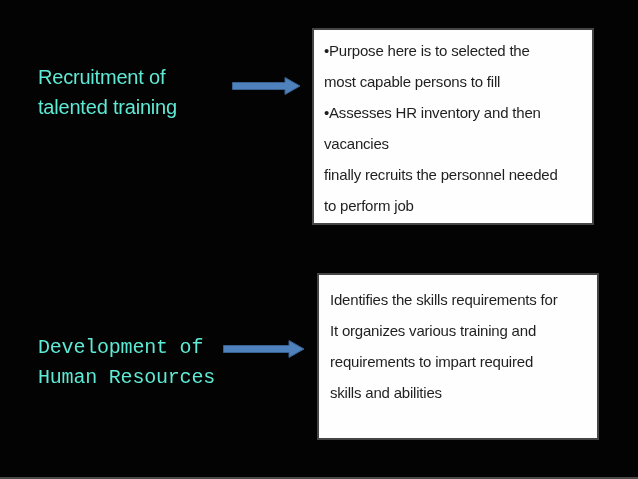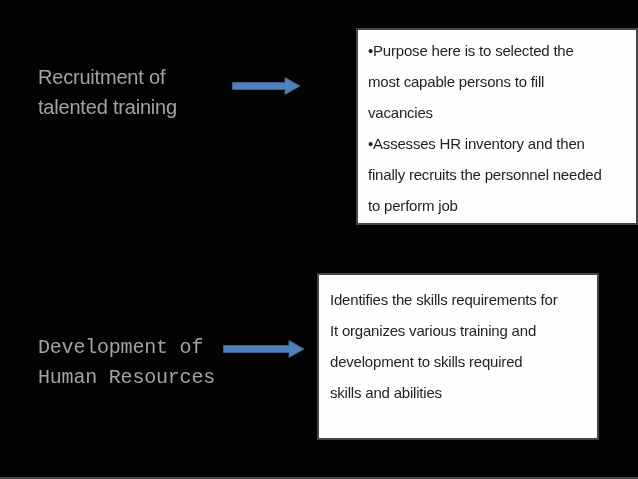--- a/index.html
+++ b/index.html
@@ -6,21 +6,21 @@
   #slide {
     position: relative;
     width: 638px;
     height: 479px;
     background: #030303;
     overflow: hidden;
     font-family: "Liberation Sans", sans-serif;
   }
   .label {
     position: absolute;
-    color: #a3a3a3;
+    color: #5eead4;
     font-size: 20px;
     line-height: 30px;
     letter-spacing: -0.2px;
     white-space: nowrap;
   }
   #label1 { left: 38px; top: 62px; }
   #label2 { left: 38px; top: 333px; font-family: Liberation Mono, monospace; }
   .arrow { position: absolute; }
   #arrow1 { left: 232px; top: 76px; }
   #arrow2 { left: 223px; top: 339px; }
@@ -29,21 +29,21 @@
     background: #fefefe;
     border: 2px solid #454545;
     box-sizing: border-box;
     color: #1f1f1f;
     font-size: 15px;
     line-height: 31px;
     letter-spacing: -0.2px;
     white-space: nowrap;
     overflow: hidden;
   }
-  #box1 { left: 312px; top: 28px;  width: 282px; height: 197px; padding: 5px 8px 0 10px; margin-left: 44px; }
+  #box1 { left: 312px; top: 28px;  width: 282px; height: 197px; padding: 5px 8px 0 10px; }
   #box2 { left: 317px; top: 273px; width: 282px; height: 167px; padding: 9px 8px 12px 11px; }
   #bottom-hairline {
     position: absolute;
     left: 0; top: 477px;
     width: 638px; height: 2px;
     background: #4a4a48;
   }
 </style>
 </head>
 <body>
@@ -57,39 +57,39 @@
 
   <div class="arrow" id="arrow1">
     <svg width="69" height="20" viewBox="0 0 69 20" xmlns="http://www.w3.org/2000/svg">
       <path d="M0.5 6.5 H53 V1.5 L68 10 L53 18.5 V13.5 H0.5 Z" fill="#4f81bd" stroke="#38618f" stroke-width="1"></path>
     </svg>
   </div>
 
   <div class="box" id="box1">
     <div>•Purpose here is to selected the</div>
     <div>most capable persons to fill</div>
+    <div>•Assesses HR inventory and then</div>
     <div>vacancies</div>
-    <div>•Assesses HR inventory and then</div>
     <div>finally recruits the personnel needed</div>
     <div>to perform job</div>
   </div>
 
   <div class="label" id="label2">
     <div>Development of</div>
     <div>Human Resources</div>
   </div>
 
   <div class="arrow" id="arrow2">
     <svg width="82" height="20" viewBox="0 0 82 20" xmlns="http://www.w3.org/2000/svg">
       <path d="M0.5 6.5 H66 V1.5 L81 10 L66 18.5 V13.5 H0.5 Z" fill="#4f81bd" stroke="#38618f" stroke-width="1"></path>
     </svg>
   </div>
 
   <div class="box" id="box2">
     <div>Identifies the skills requirements for</div>
     <div>It organizes various training and</div>
-    <div>development to skills required</div>
+    <div>requirements to impart required</div>
     <div>skills and abilities</div>
   </div>
 
   <div id="bottom-hairline"></div>
 
 </div>
 
 </body></html>

